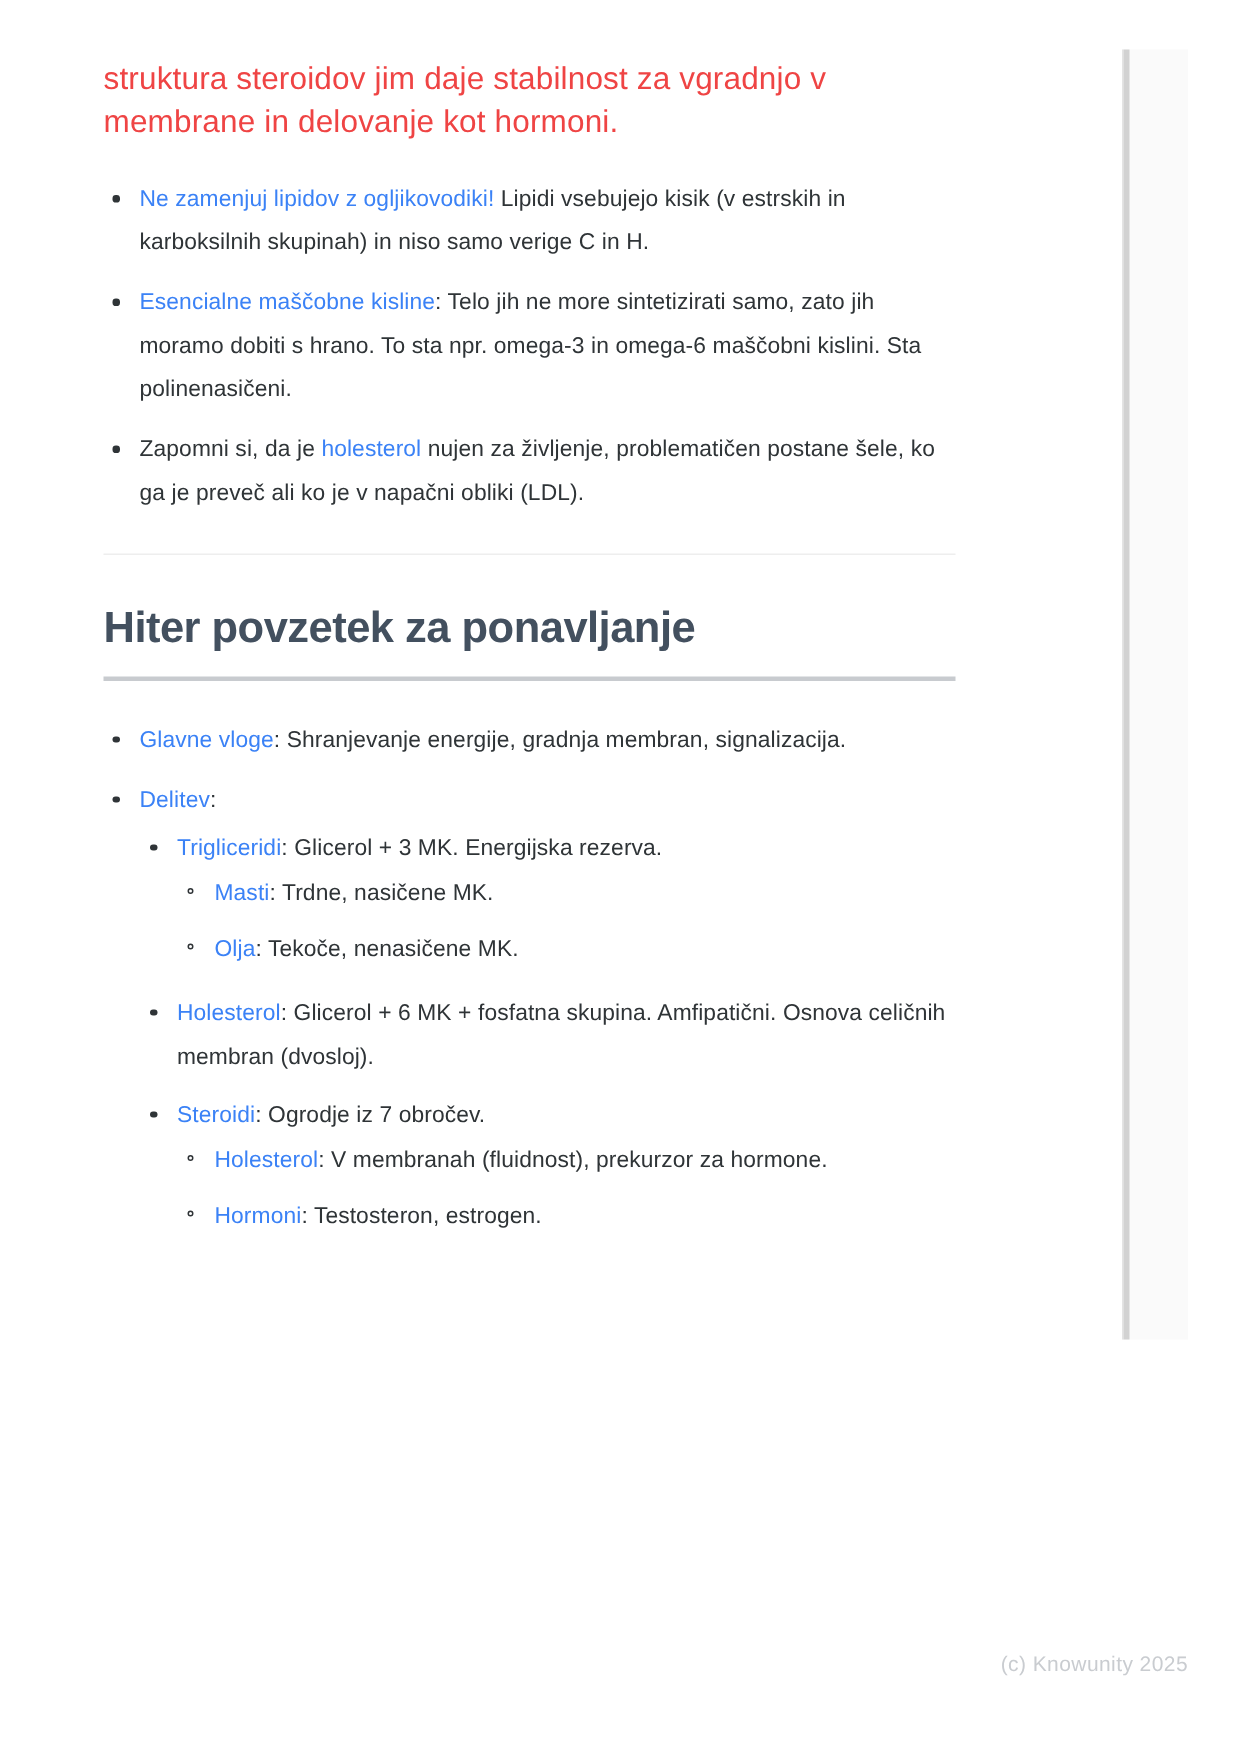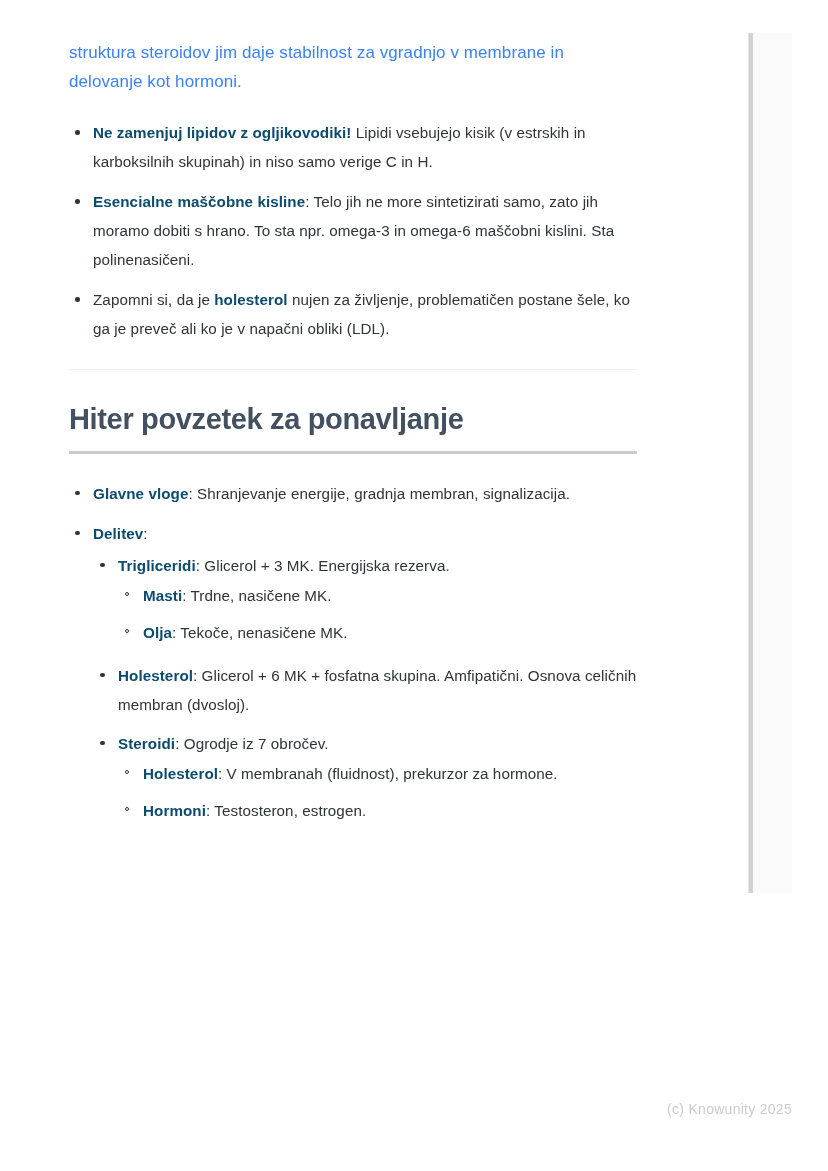--- a/index.html
+++ b/index.html
@@ -37,22 +37,22 @@
 
   
   .doc {
     position: absolute;
     left: 69px;
     top: 0;
     width: 568px;
   }
 
   .para {
-    color: #3b82f6;
-    font-size: 17px;
+    color: #ef4444;
+    font-size: 21px;
     line-height: 29px;
     letter-spacing: 0.005em;
   }
 
   
   ul {
     margin: 0;
     padding: 0;
     list-style: none;
   }
@@ -109,22 +109,22 @@
     width: 4px;
     height: 4px;
     border-radius: 50%;
     border: 1.1px solid #2f3437;
     background: transparent;
     box-sizing: border-box;
   }
   li:last-child { margin-bottom: 0; }
 
   b, .b {
-    font-weight: bold;
-    color: #0c4a6e;
+    font-weight: normal;
+    color: #3b82f6;
   }
 
   
   .divider-top {
     height: 1px;
     background: #eeeeee;
     margin: 26px 0 0 0;
     width: 568px;
   }
   .section-heading {

